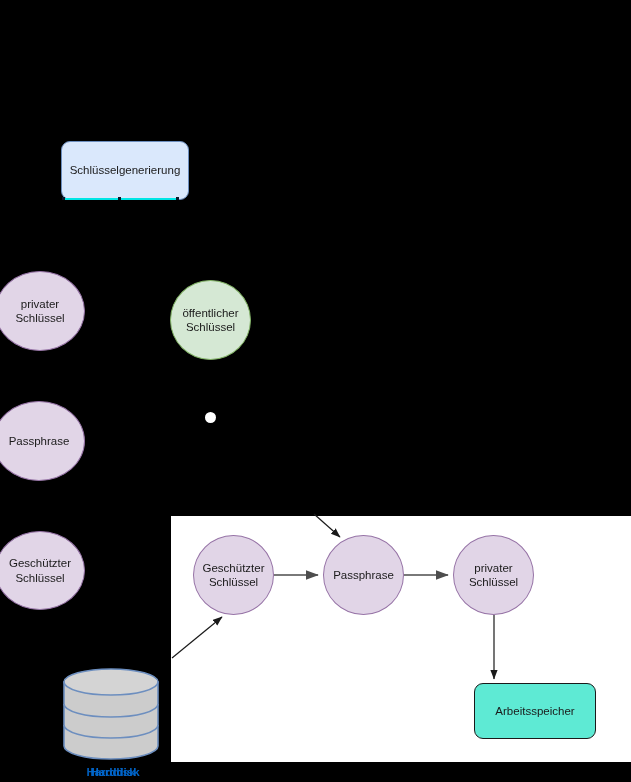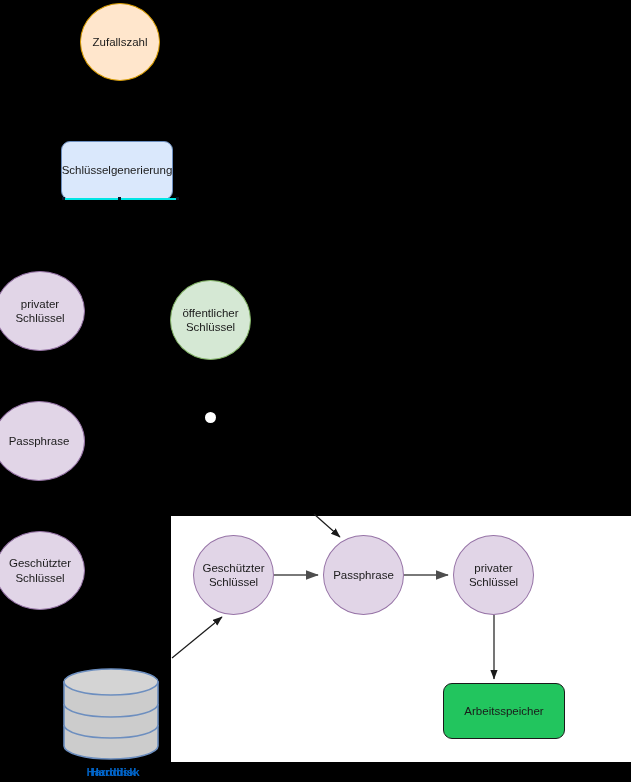--- a/index.html
+++ b/index.html
@@ -36,21 +36,21 @@
     white-space: pre-line;
   }
   .ellipse { border-radius: 50%; }
   .rounded-rect { border-radius: 9px; }
 
   
   .fill-orange { background: #ffe6cc; border: 1.3px solid #d79b00; }
   .fill-blue   { background: #dae8fc; border: 1.3px solid #6c8ebf; }
   .fill-purple { background: #e1d5e7; border: 1.3px solid #9673a6; }
   .fill-green  { background: #d5e8d4; border: 1.3px solid #82b366; }
-  .fill-white  { background: #22c55e; border: 1.3px solid #1a1a1a; }
+  .fill-white  { background: #5eead4; border: 1.3px solid #1a1a1a; margin-left: 31px; }
 
   
   .selection-bar {
     position: absolute;
     background: #00e5e5;
     height: 2px;
   }
   .selection-handle {
     position: absolute;
     width: 3px;
@@ -107,25 +107,22 @@
 
     <line x1="172" y1="658" x2="222" y2="617" stroke="#1a1a1a" stroke-width="1.2" marker-end="url(#ah-dark)"></line>
 
     <line x1="274" y1="575" x2="318" y2="575" stroke="#4d4d4d" stroke-width="1.6" marker-end="url(#ah-grey)"></line>
 
     <line x1="404" y1="575" x2="448" y2="575" stroke="#4d4d4d" stroke-width="1.6" marker-end="url(#ah-grey)"></line>
 
     <line x1="494" y1="615" x2="494" y2="679" stroke="#1a1a1a" stroke-width="1.2" marker-end="url(#ah-dark)"></line>
   </svg>
 
-  <div class="node ellipse fill-orange" style="left:80px; top:3px; width:80px; height:78px;">
-    <span>Zufallszahl</span>
-  </div>
 
-  <div class="node rounded-rect fill-blue" style="left:61px; top:141px; width:112px; height:59px;">
+  <div class="node rounded-rect fill-blue" style="left:61px; top:141px; width:128px; height:59px;">
     <span>Schlüsselgenerierung</span>
   </div>
 
   <div class="selection-bar" style="left:62px; top:198px; width:116px;"></div>
   <div class="selection-handle" style="left:62px; top:197px;"></div>
   <div class="selection-handle" style="left:118px; top:197px;"></div>
   <div class="selection-handle" style="left:176px; top:197px;"></div>
 
   <div class="node ellipse fill-purple" style="left:-5px; top:271px; width:90px; height:80px;">
     <span>privater

